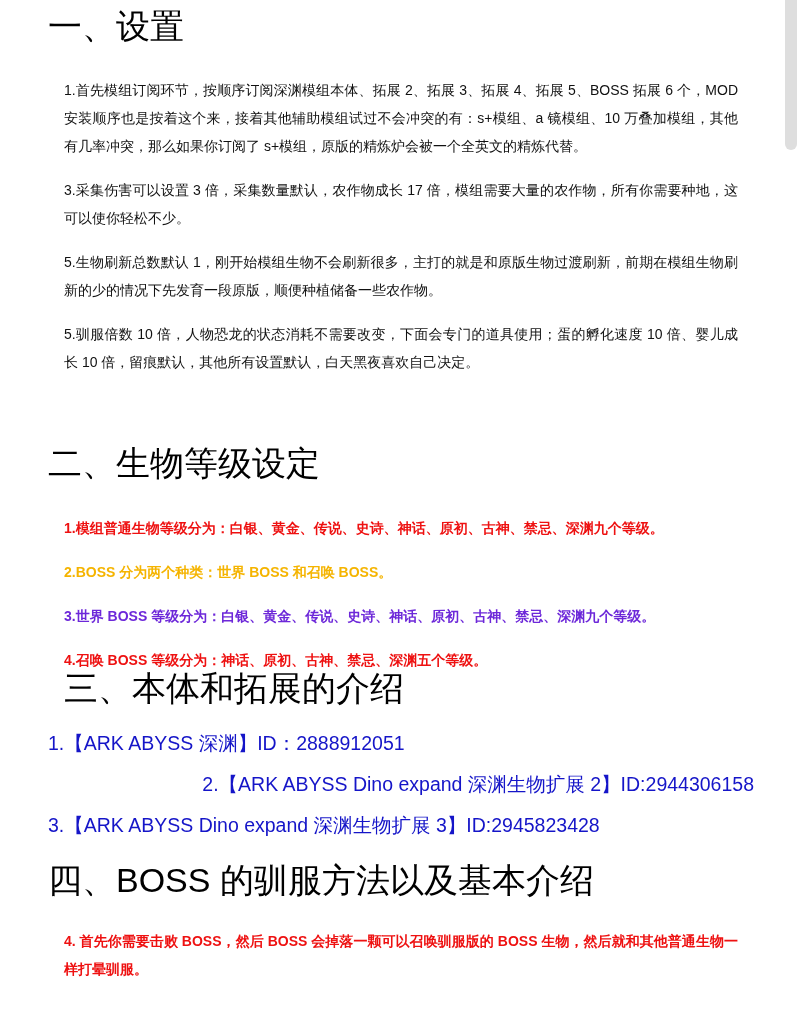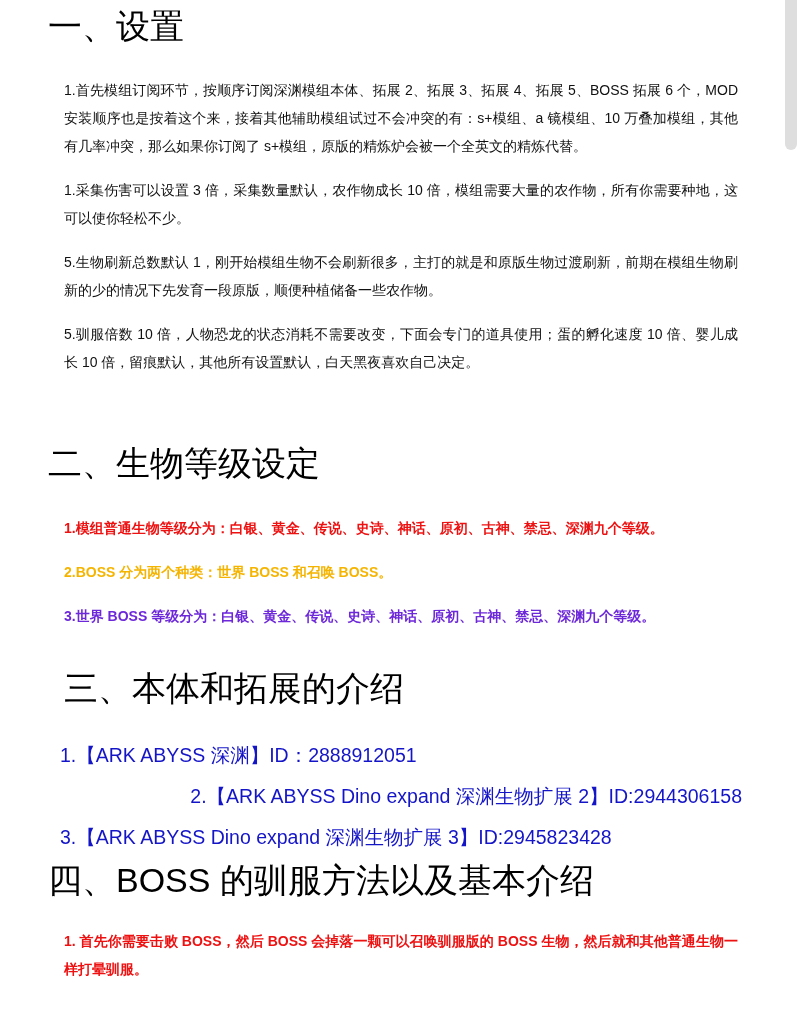--- a/index.html
+++ b/index.html
@@ -16,56 +16,57 @@
   }
   .p {
     font-size: 14px; line-height: 28px; margin: 16px;
     text-align: justify; text-align-last: left;
   }
   .dark { color: #111; }
   .red { color: #ee1111; font-weight: bold; }
   .amber { color: #f5b400; font-weight: bold; }
   .blue { color: #6d28d9; font-weight: bold; }
   .idblue { color: #1515c8; }
-  .id-line { font-size: 19.5px; line-height: 27px; margin: 12px; }
+  .id-line { font-size: 19.5px; line-height: 27px; margin: 0; }
   .scroll-thumb {
     position: absolute; right: 3px; top: 0; width: 12px; height: 150px;
     background: #dedede; border-radius: 0 0 6px 6px;
   }
 </style>
 </head>
 <body>
 
 <div class="page">
 
   <h1 style="position:absolute; top:6px; left:0;">一、设置</h1>
 
   <div style="position:absolute; top:60px; left:0; width:706px;">
     <p class="p dark">1.首先模组订阅环节，按顺序订阅深渊模组本体、拓展 2、拓展 3、拓展 4、拓展 5、BOSS 拓展 6 个，MOD 安装顺序也是按着这个来，接着其他辅助模组试过不会冲突的有：s+模组、a 镜模组、10 万叠加模组，其他有几率冲突，那么如果你订阅了 s+模组，原版的精炼炉会被一个全英文的精炼代替。</p>
-    <p class="p dark">1.采集伤害可以设置 3 倍，采集数量默认，农作物成长 10 倍，模组需要大量的农作物，所有你需要种地，这可以使你轻松不少。</p>
+    <p class="p dark">3.采集伤害可以设置 3 倍，采集数量默认，农作物成长 17 倍，模组需要大量的农作物，所有你需要种地，这可以使你轻松不少。</p>
     <p class="p dark">5.生物刷新总数默认 1，刚开始模组生物不会刷新很多，主打的就是和原版生物过渡刷新，前期在模组生物刷新的少的情况下先发育一段原版，顺便种植储备一些农作物。</p>
     <p class="p dark">5.驯服倍数 10 倍，人物恐龙的状态消耗不需要改变，下面会专门的道具使用；蛋的孵化速度 10 倍、婴儿成长 10 倍，留痕默认，其他所有设置默认，白天黑夜喜欢自己决定。</p>
   </div>
 
   <h1 style="position:absolute; top:443px; left:0;">二、生物等级设定</h1>
 
   <div style="position:absolute; top:498px; left:0; width:706px;">
     <p class="p red">1.模组普通生物等级分为：白银、黄金、传说、史诗、神话、原初、古神、禁忌、深渊九个等级。</p>
     <p class="p amber">2.BOSS 分为两个种类：世界 BOSS 和召唤 BOSS。</p>
     <p class="p blue">3.世界 BOSS 等级分为：白银、黄金、传说、史诗、神话、原初、古神、禁忌、深渊九个等级。</p>
+    <p class="p red">4.召唤 BOSS 等级分为：神话、原初、古神、禁忌、深渊五个等级。</p>
   </div>
 
   <h1 style="position:absolute; top:668px; left:16px;">三、本体和拓展的介绍</h1>
 
   <div style="position:absolute; top:730px; left:0; width:706px;">
     <p class="id-line idblue" style="margin-bottom:14px;">1.【ARK  ABYSS  深渊】ID：2888912051</p>
     <p class="id-line idblue" style="margin-bottom:14px;text-align:right;">2.【ARK  ABYSS  Dino  expand  深渊生物扩展  2】ID:2944306158</p>
     <p class="id-line idblue">3.【ARK  ABYSS  Dino  expand  深渊生物扩展  3】ID:2945823428</p>
   </div>
 
   <h1 style="position:absolute; top:860px; left:0;">四、BOSS 的驯服方法以及基本介绍</h1>
 
   <div style="position:absolute; top:911px; left:0; width:706px;">
-    <p class="p red">1.  首先你需要击败 BOSS，然后 BOSS 会掉落一颗可以召唤驯服版的 BOSS 生物，然后就和其他普通生物一样打晕驯服。</p>
+    <p class="p red">4.  首先你需要击败 BOSS，然后 BOSS 会掉落一颗可以召唤驯服版的 BOSS 生物，然后就和其他普通生物一样打晕驯服。</p>
   </div>
 </div>
 
 <div class="scroll-thumb"></div>
 
 </body></html>

